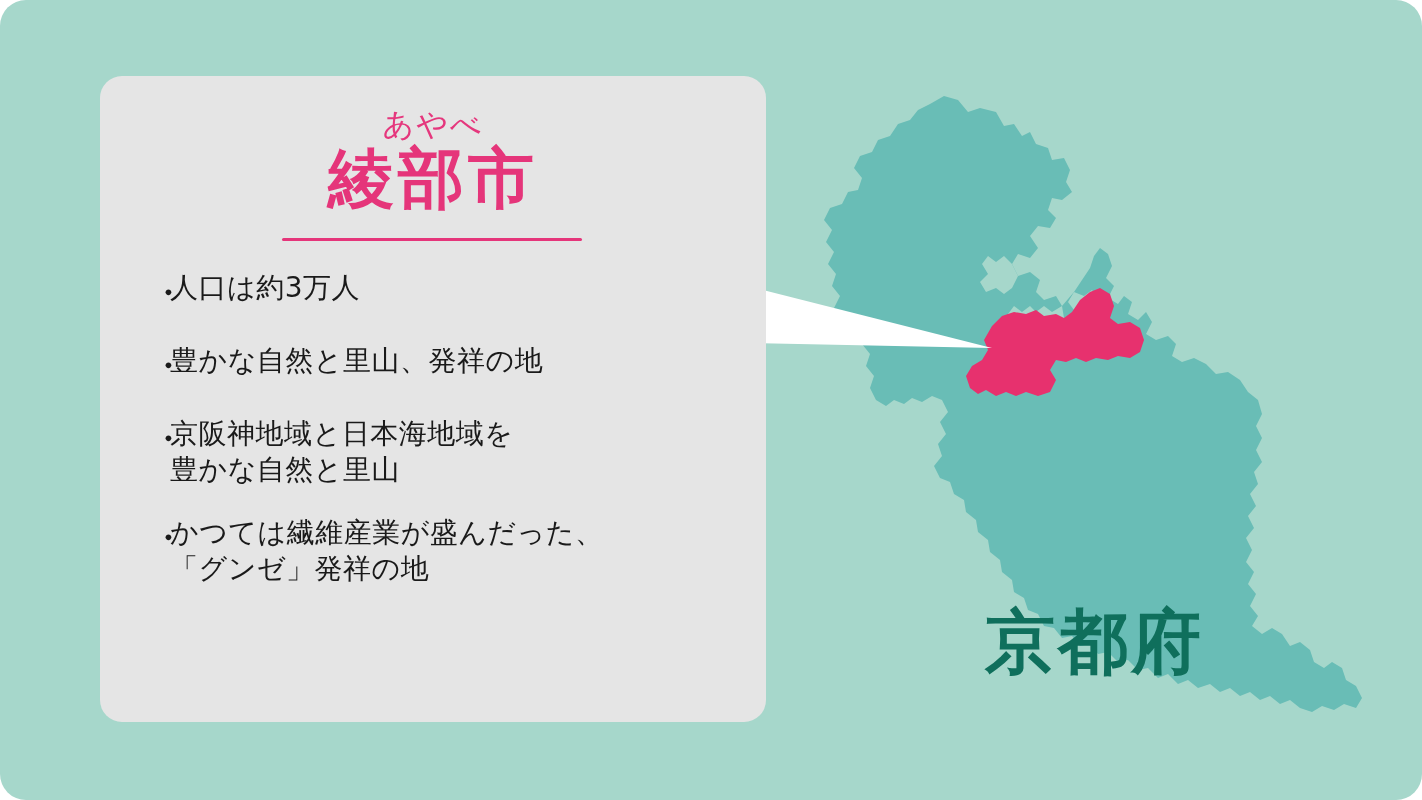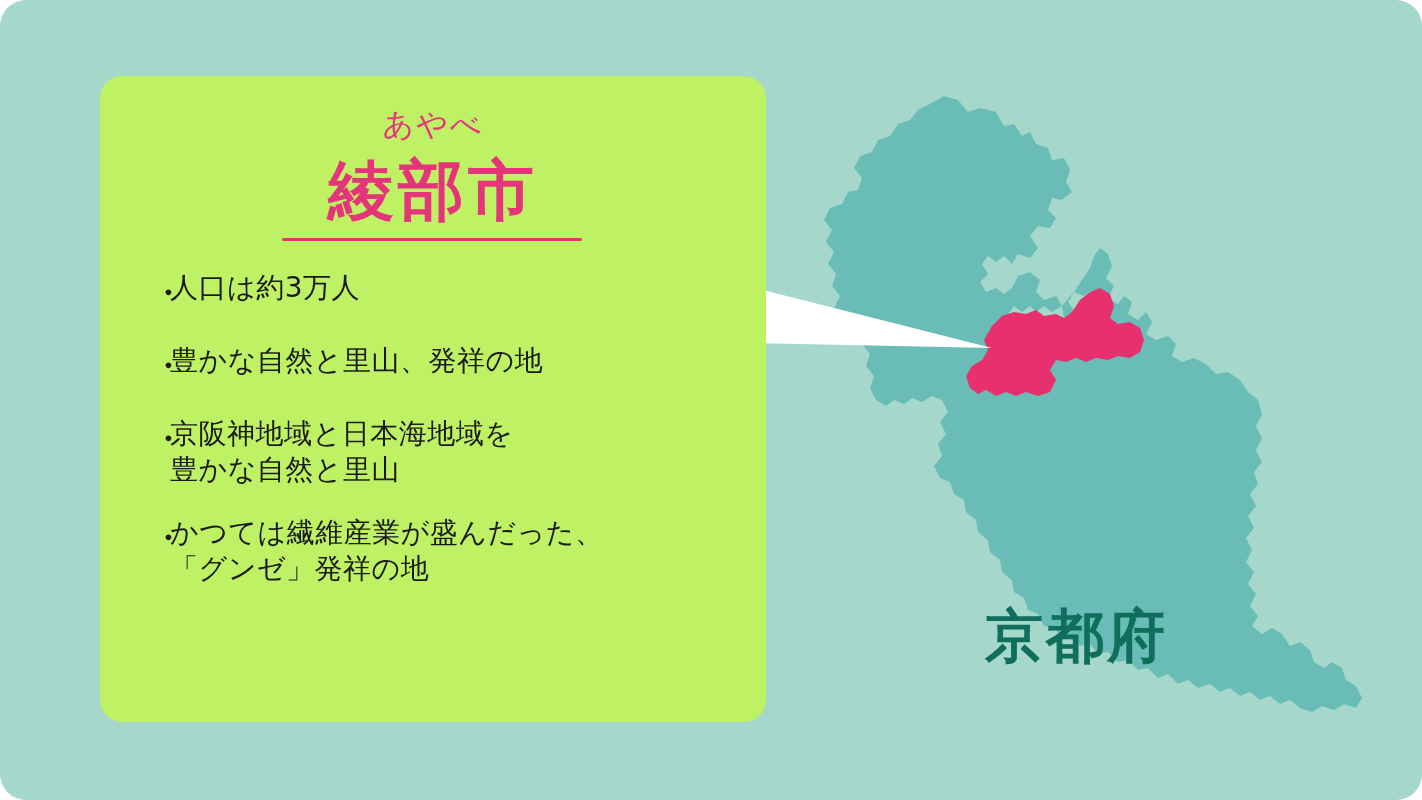--- a/index.html
+++ b/index.html
@@ -40,21 +40,21 @@
   #map-layer svg {
     display: block;
     width: 1422px;
     height: 800px;
   }
   
   #pref-label {
     position: absolute;
     left: 985px;
     top: 607px;
-    font-size: 58px;
+    font-size: 70px;
     font-weight: 700;
     color: #0f6f5c;
     letter-spacing: 3px;
     line-height: 1;
     white-space: nowrap;
   }
   
   #callout {
     position: absolute;
     left: 0;
@@ -63,21 +63,21 @@
     height: 800px;
     pointer-events: none;
   }
   
   #card {
     position: absolute;
     left: 100px;
     top: 76px;
     width: 666px;
     height: 646px;
-    background: #bef264;
+    background: #e5e5e5;
     border-radius: 22px;
     box-sizing: border-box;
   }
   #card-inner {
     position: absolute;
     left: 0;
     top: 0;
     width: 100%;
     height: 100%;
   }
@@ -89,21 +89,21 @@
     text-align: center;
     color: #e5377d;
     font-size: 31px;
     font-weight: 400;
     letter-spacing: 2px;
     line-height: 1;
   }
   .city-title {
     position: absolute;
     left: 0;
-    top: 82px;
+    top: 70px;
     width: 100%;
     text-align: center;
     color: #e5357a;
     font-size: 66px;
     font-weight: 700;
     letter-spacing: 4px;
     line-height: 1;
   }
   .divider {
     position: absolute;

